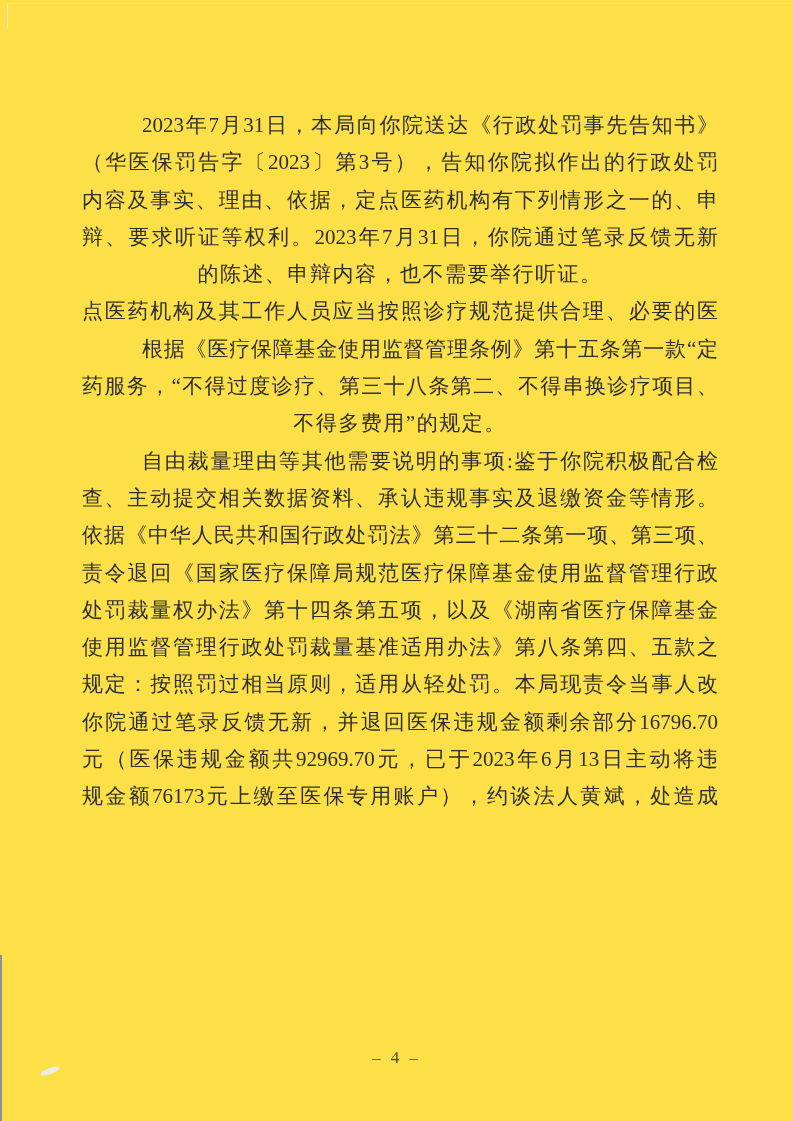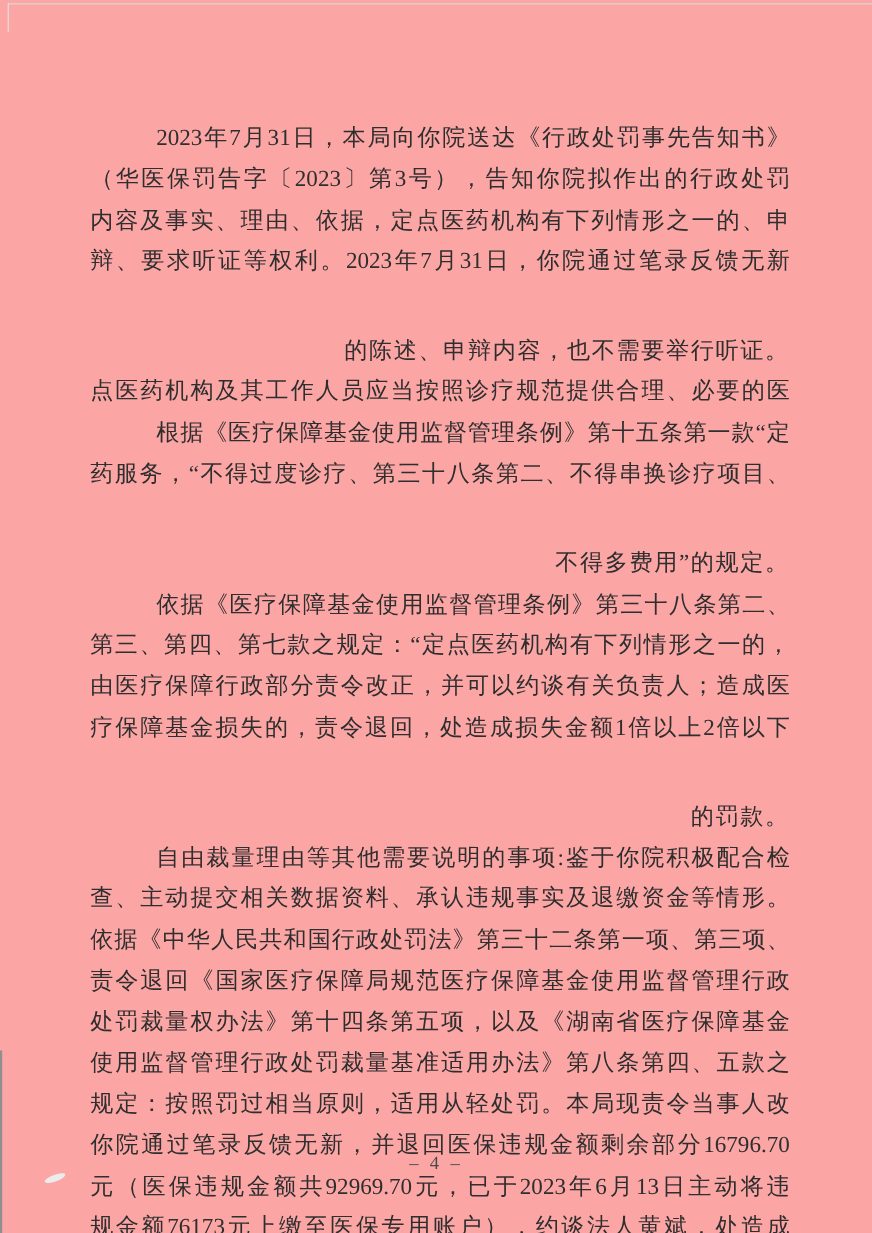--- a/index.html
+++ b/index.html
@@ -6,21 +6,21 @@
   html, body { background: #ffffff; }
   body {
     font-family: "Liberation Serif", "DejaVu Serif", serif;
     width: 793px; height: 1121px;
     position: relative;
     overflow: hidden;
   }
   .page {
     position: absolute; left: 0; top: 0;
     width: 793px; height: 1121px;
-    background: #fca5a5;
+    background: #fde047;
   }
   
   .scan-edge-left {
     position: absolute; left: 0; top: 955px;
     width: 2px; height: 166px;
     background: #8f8f8f;
   }
   .scan-edge-top {
     position: absolute; left: 7px; top: 3px;
     width: 786px; height: 1px;
@@ -52,23 +52,22 @@
     white-space: nowrap;
     overflow: hidden;
   }
   .line.fill {
     white-space: normal;
     text-align: justify;
     text-align-last: justify;
     text-justify: inter-character;
   }
   .line.end {
-    text-align: right;
+    text-align: center;
     letter-spacing: 1.5px;
-    margin-top: 44px;
   }
   .line.indent { padding-left: 60px; }
   .page-footer {
     position: absolute;
     left: 0; top: 1048px;
     width: 100%;
     text-align: center;
   }
   .page-number {
     font-size: 17px;
@@ -95,27 +94,20 @@
         <div class="line fill">辩、要求听证等权利。2023年7月31日，你院通过笔录反馈无新</div>
         <div class="line end">的陈述、申辩内容，也不需要举行听证。</div>
       </div>
       <div class="paragraph">
         <div class="line fill">点医药机构及其工作人员应当按照诊疗规范提供合理、必要的医</div>
         <div class="line fill indent">根据《医疗保障基金使用监督管理条例》第十五条第一款“定</div>
         <div class="line fill">药服务，“不得过度诊疗、第三十八条第二、不得串换诊疗项目、</div>
         <div class="line end">不得多费用”的规定。</div>
       </div>
       <div class="paragraph">
-        <div class="line fill indent">依据《医疗保障基金使用监督管理条例》第三十八条第二、</div>
-        <div class="line fill">第三、第四、第七款之规定：“定点医药机构有下列情形之一的，</div>
-        <div class="line fill">由医疗保障行政部分责令改正，并可以约谈有关负责人；造成医</div>
-        <div class="line fill">疗保障基金损失的，责令退回，处造成损失金额1倍以上2倍以下</div>
-        <div class="line end">的罚款。</div>
-      </div>
-      <div class="paragraph">
         <div class="line fill indent">自由裁量理由等其他需要说明的事项:鉴于你院积极配合检</div>
         <div class="line fill">查、主动提交相关数据资料、承认违规事实及退缴资金等情形。</div>
         <div class="line fill">依据《中华人民共和国行政处罚法》第三十二条第一项、第三项、</div>
         <div class="line fill">责令退回《国家医疗保障局规范医疗保障基金使用监督管理行政</div>
         <div class="line fill">处罚裁量权办法》第十四条第五项，以及《湖南省医疗保障基金</div>
         <div class="line fill">使用监督管理行政处罚裁量基准适用办法》第八条第四、五款之</div>
         <div class="line fill">规定：按照罚过相当原则，适用从轻处罚。本局现责令当事人改</div>
         <div class="line fill">你院通过笔录反馈无新，并退回医保违规金额剩余部分16796.70</div>
         <div class="line fill">元（医保违规金额共92969.70元，已于2023年6月13日主动将违</div>
         <div class="line fill">规金额76173元上缴至医保专用账户），约谈法人黄斌，处造成</div>

